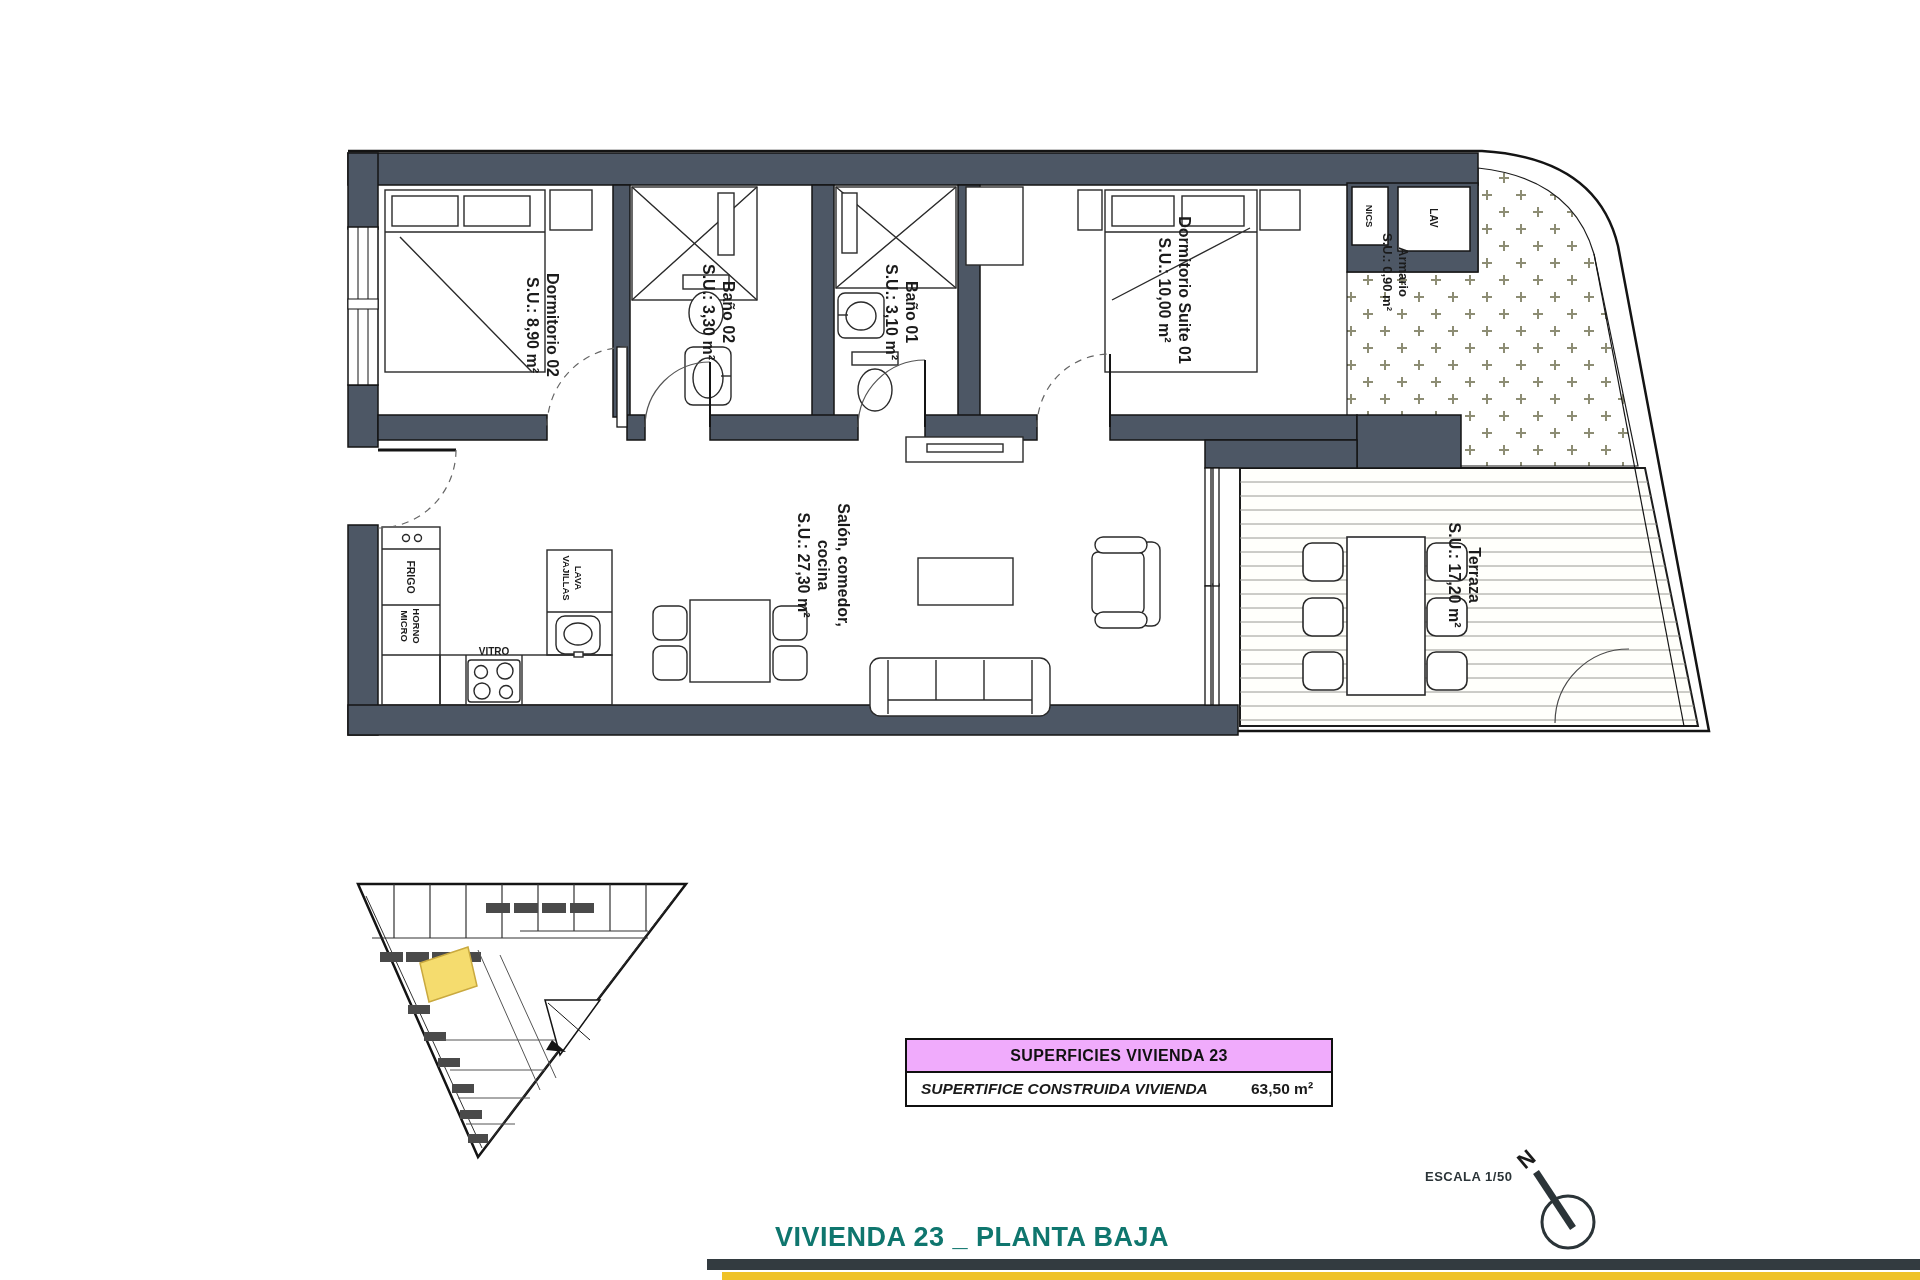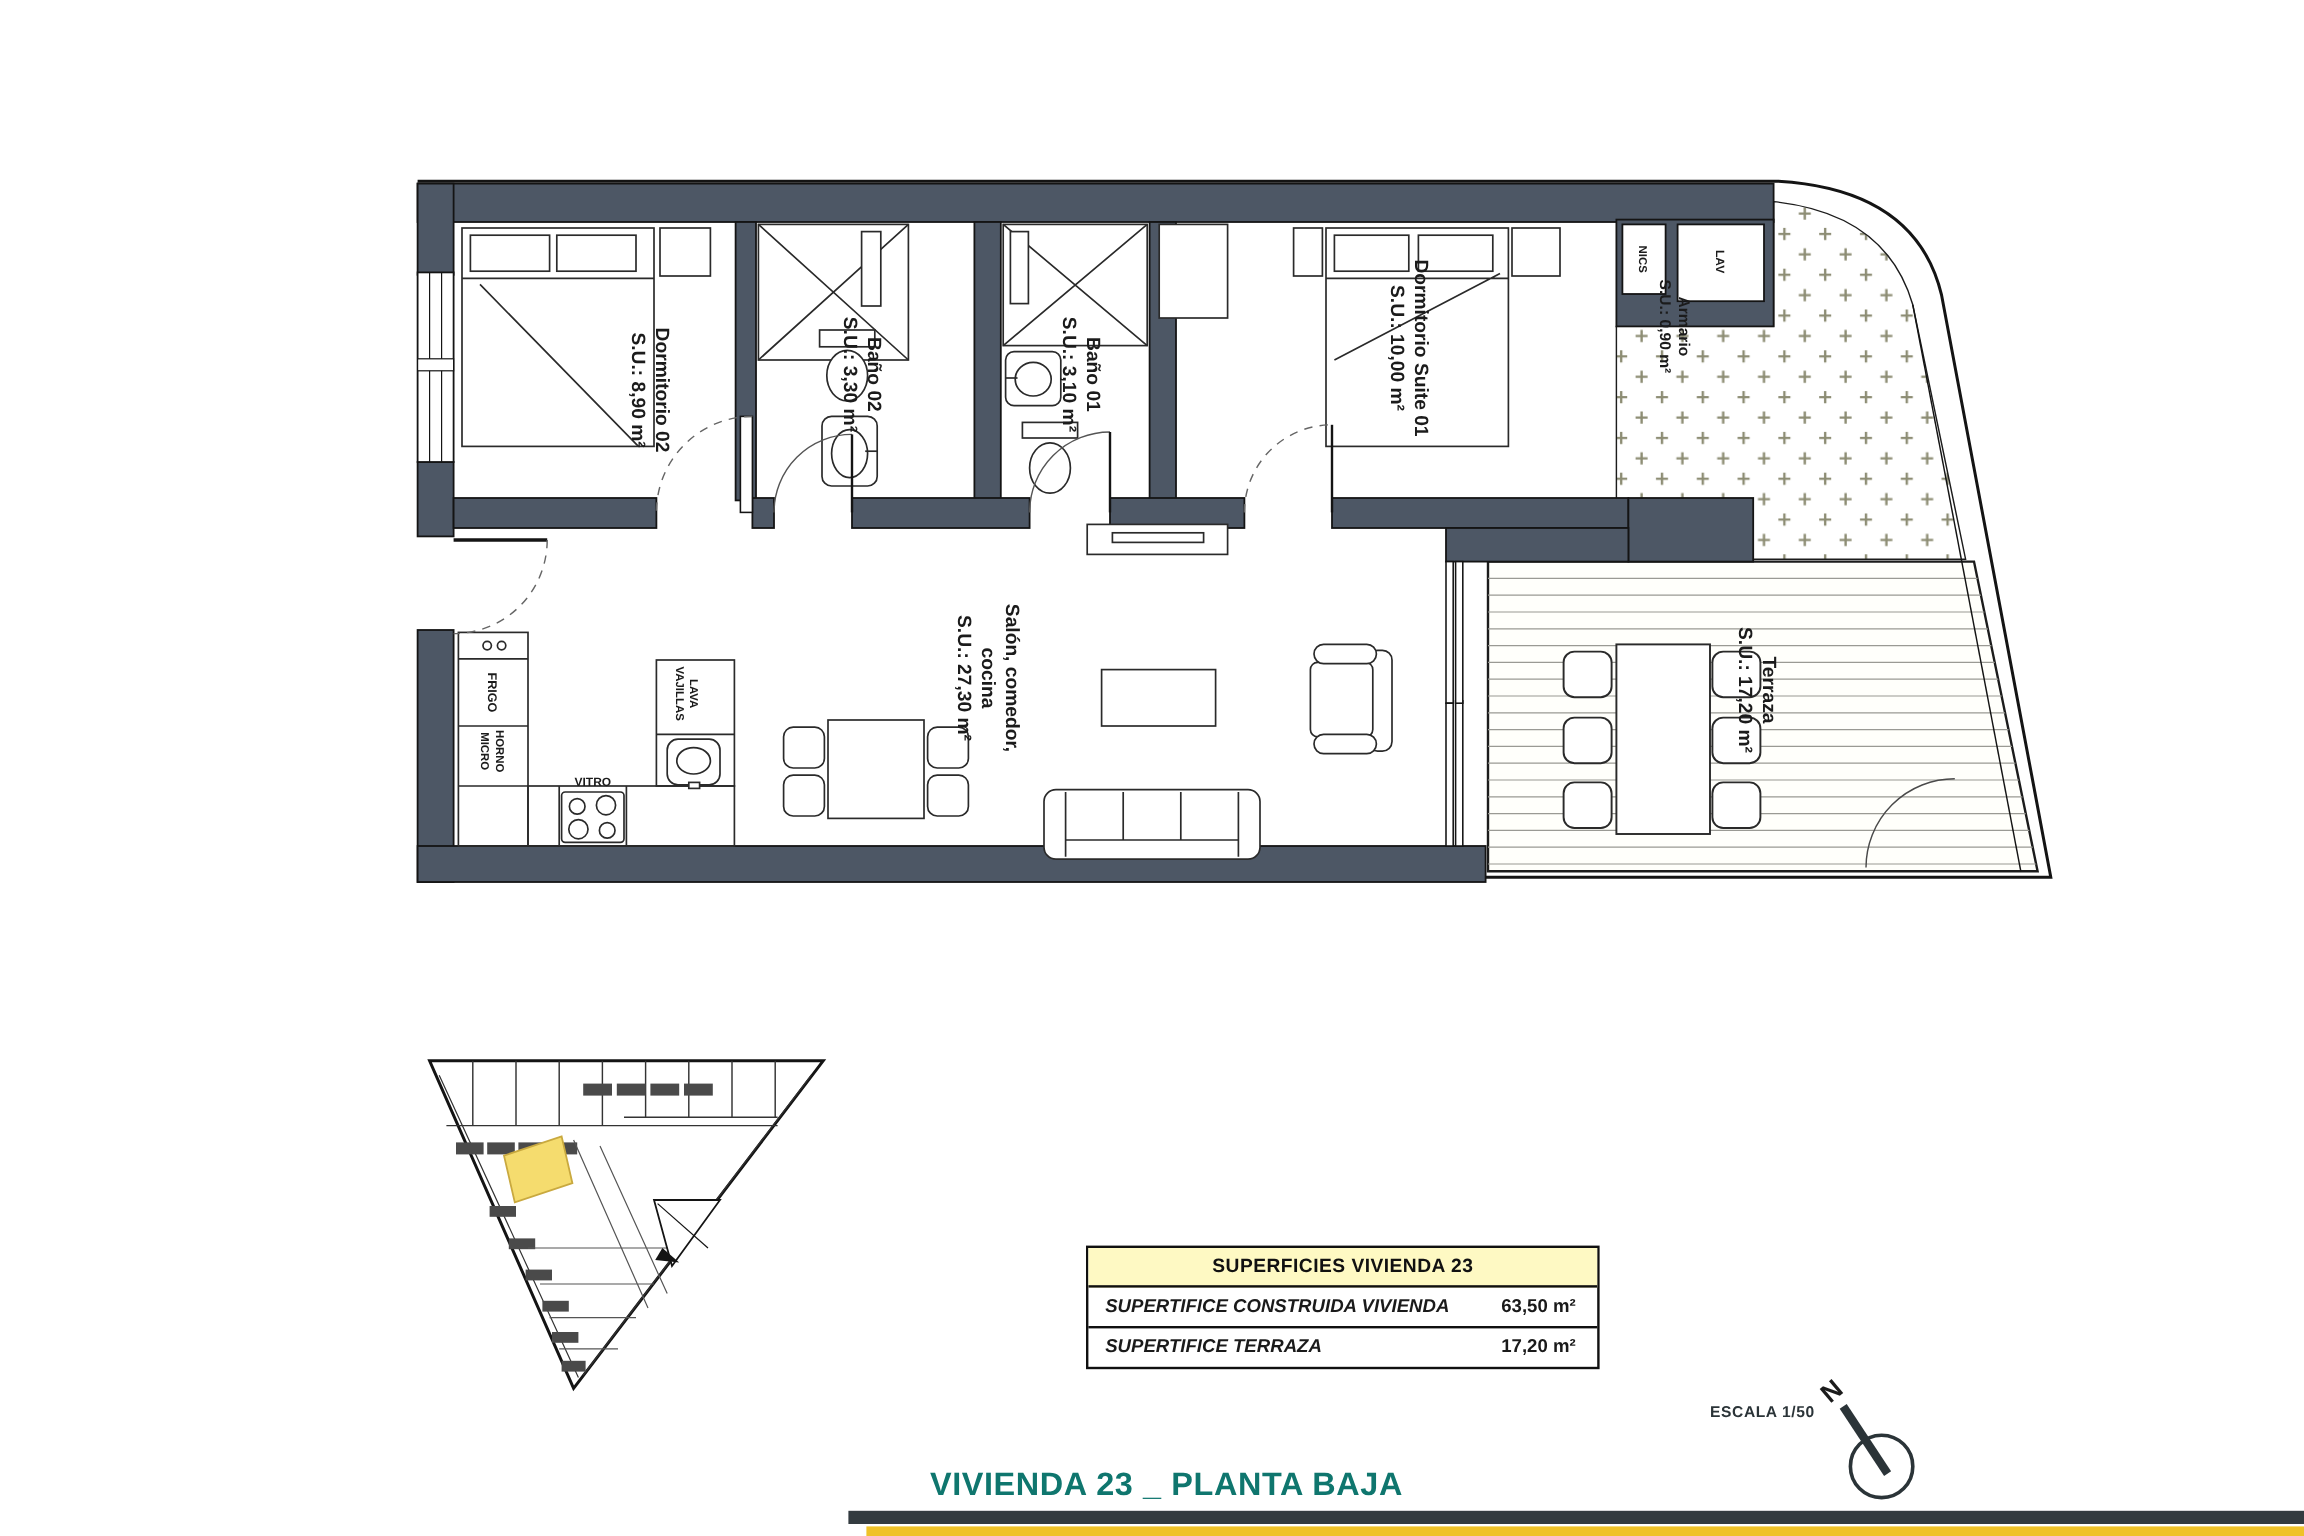--- a/index.html
+++ b/index.html
@@ -1,21 +1,21 @@
 <!DOCTYPE html>
 <html><head>
 <meta charset="utf-8">
 <style>
   html,body{margin:0;padding:0;background:#ffffff;}
   .page{position:relative;width:1920px;height:1280px;background:#fff;overflow:hidden;
         font-family:"Liberation Sans",sans-serif;}
   svg text{fill:#1b1b1b;font-family:"Liberation Sans",sans-serif;font-weight:bold;}
   
   .sum-table{position:absolute;left:905px;top:1038px;width:424px;border:2px solid #101010;background:#fff;}
-  .sum-head{background:#fef9c3;border-bottom:2px solid #101010;height:31px;display:flex;
+  .sum-head{background:#f0abfc;border-bottom:2px solid #101010;height:31px;display:flex;
             align-items:center;justify-content:center;font-weight:bold;font-size:16px;
             letter-spacing:.4px;color:#111;}
   .sum-row{height:32px;display:flex;align-items:center;font-weight:bold;font-size:15.5px;
            color:#1a1a1a;border-bottom:2px solid #101010;}
   .sum-row:last-child{border-bottom:none;}
   .sum-row .lbl{padding-left:14px;font-style:italic;}
   .sum-row .val{position:absolute;left:312px;margin-left:32px;}
   
   .plan-title{position:absolute;left:775px;top:1222px;font-size:27px;font-weight:bold;
               color:#0f766e;letter-spacing:.5px;white-space:nowrap;}
@@ -298,24 +298,20 @@
   </g>
 </svg>
 
 
 <div class="sum-table">
   <div class="sum-head">SUPERFICIES VIVIENDA 23</div>
   <div class="sum-row" style="position:relative;">
     <span class="lbl">SUPERTIFICE CONSTRUIDA VIVIENDA</span>
     <span class="val">63,50 m²</span>
   </div>
-  <div class="sum-row" style="position:relative;">
-    <span class="lbl">SUPERTIFICE TERRAZA</span>
-    <span class="val">17,20 m²</span>
-  </div>
 </div>
 
 
 <div class="plan-title">VIVIENDA 23 _ PLANTA BAJA</div>
 <div class="bar-dark"></div>
 <div class="bar-yellow"></div>
 <div class="escala">ESCALA 1/50</div>
 
 <div class="north">
   <svg width="120" height="118" viewBox="0 0 120 118">

